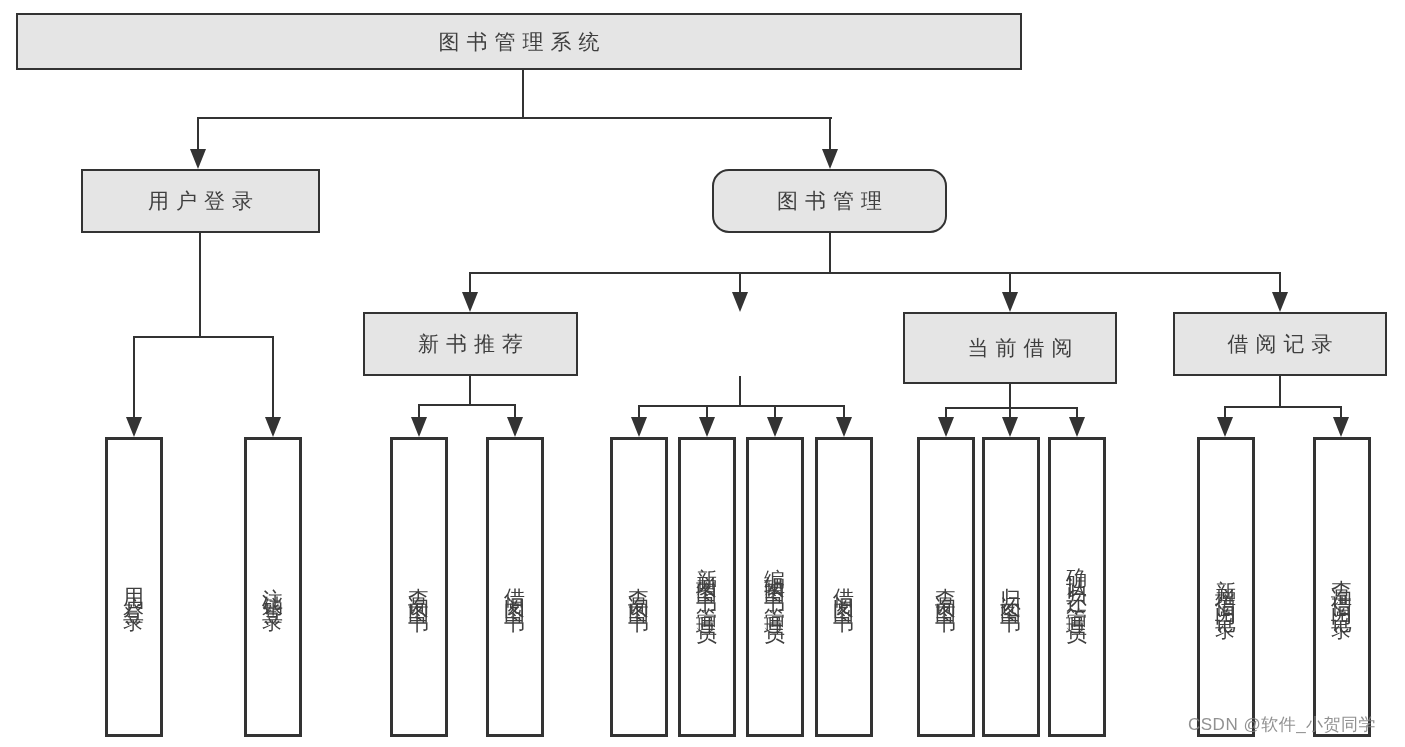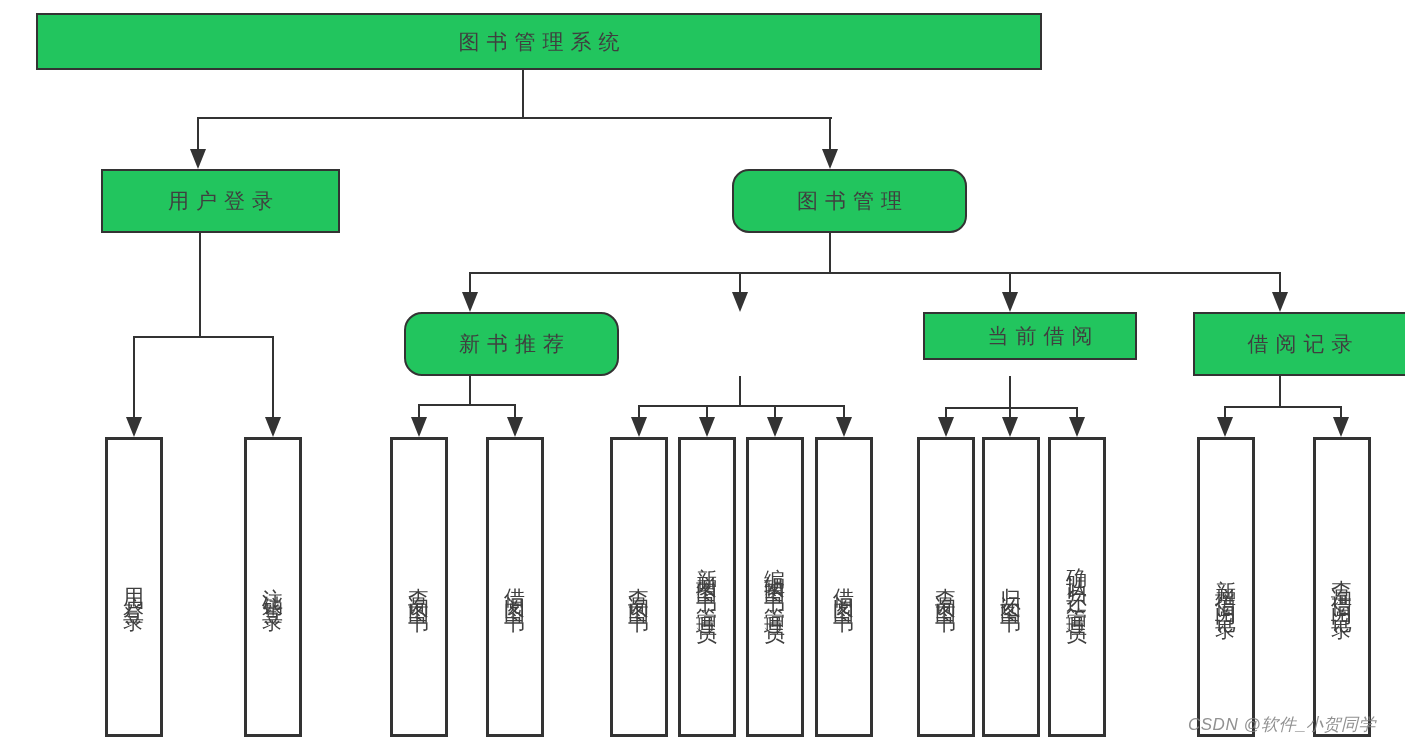--- a/index.html
+++ b/index.html
@@ -14,36 +14,35 @@
   }
   svg.connectors {
     position: absolute;
     left: 0; top: 0;
     width: 1405px; height: 747px;
   }
   .hbox {
     position: absolute;
     box-sizing: border-box;
     border: 2px solid #333333;
-    background: #22c55e;
+    background: #e5e5e5;
     display: flex;
     align-items: center;
     justify-content: center;
     font-size: 21px;
     letter-spacing: 7px;
     text-indent: 7px;
     white-space: nowrap;
-    margin-left: 20px;
   }
   .root-box   { left: 16px;  top: 13px;  width: 1006px; height: 57px; }
   .l2-login   { left: 81px;  top: 169px; width: 239px;  height: 64px; }
   .l2-mgmt    { left: 712px; top: 169px; width: 235px;  height: 64px; border-radius: 17px; }
-  .l3-recommend { left: 384px;  top: 312px; width: 215px; height: 64px; border-radius: 18px; }
+  .l3-recommend { left: 363px;  top: 312px; width: 215px; height: 64px; }
   .l3-borrow    { left: 633px;  top: 312px; width: 214px; height: 64px; }
-  .l3-current   { left: 903px;  top: 312px; width: 214px; height: 48px; padding-left: 20px; }
+  .l3-current   { left: 903px;  top: 312px; width: 214px; height: 72px; padding-left: 20px; }
   .l3-records   { left: 1173px; top: 312px; width: 214px; height: 64px; }
   .leaf {
     position: absolute;
     top: 437px;
     height: 300px;
     width: 58px;
     box-sizing: border-box;
     border: 3px solid #333333;
     background: #ffffff;
     display: flex;
@@ -60,21 +59,20 @@
   }
   .watermark {
     position: absolute;
     left: 1188px;
     top: 713px;
     font-size: 17px;
     letter-spacing: 0.5px;
     color: rgba(130, 130, 130, 0.88);
     white-space: nowrap;
     z-index: 5;
-    font-style: italic;
   }
 </style>
 </head>
 <body>
 
 <div class="canvas">
 
   <svg class="connectors" viewBox="0 0 1405 747" xmlns="http://www.w3.org/2000/svg">
     <g stroke="#333333" stroke-width="2" fill="none">
 

